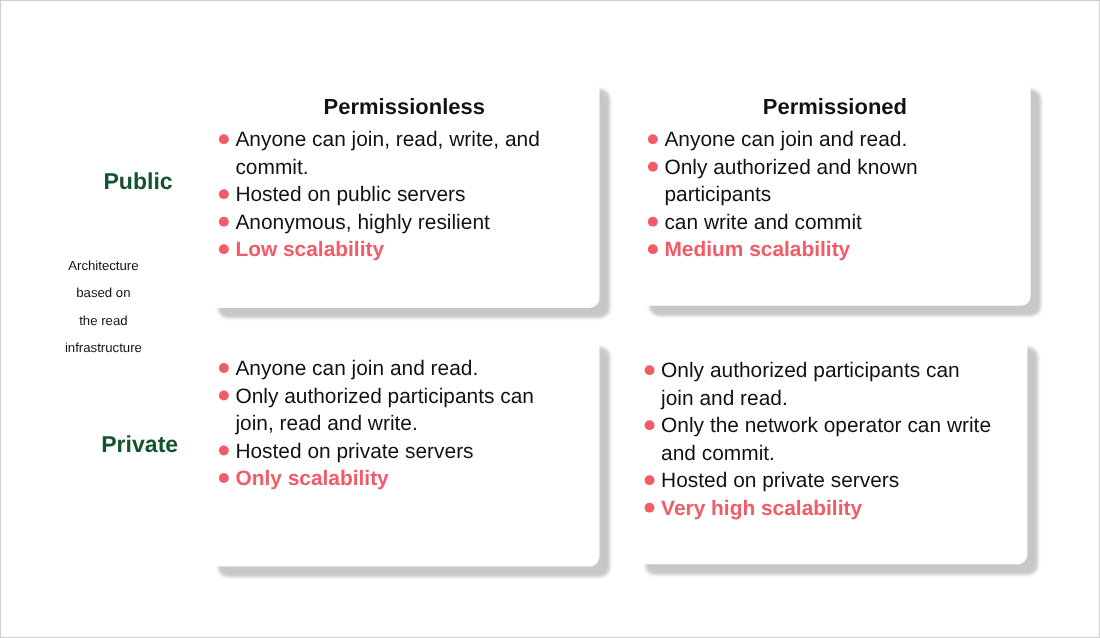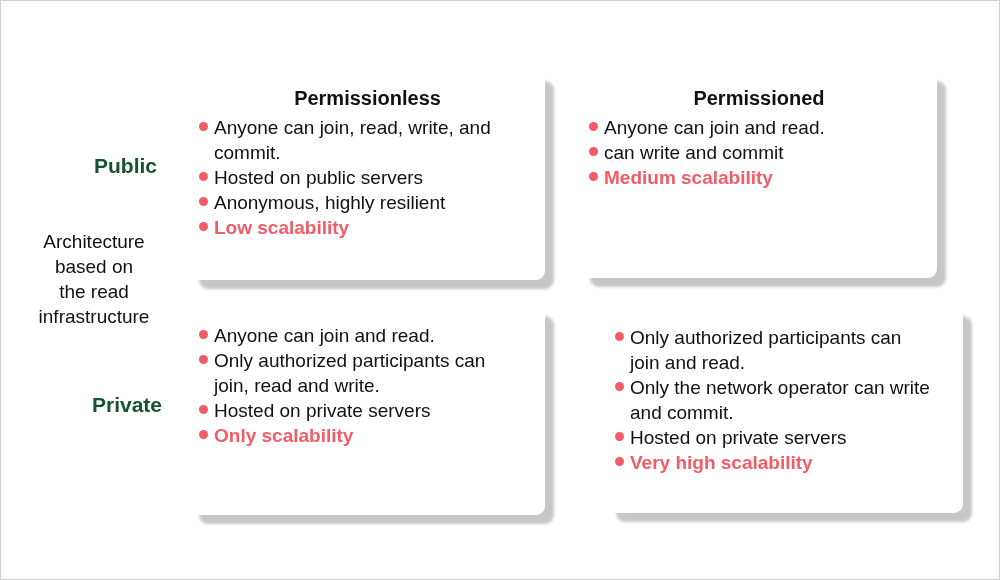--- a/index.html
+++ b/index.html
@@ -11,21 +11,21 @@
     .frame {
       position: absolute; left: 0; top: 0; width: 998px; height: 578px;
       border: 1px solid #cfcfcf; background: #fff;
     }
     .row-label {
       position: absolute; font-weight: bold; font-size: 21px; color: #14532d;
       text-align: right; width: 120px;
     }
     .axis-label {
       position: absolute; left: 34px; top: 229px; width: 120px;
-      text-align: center; font-size: 19px; line-height: 25px; color: #111;
+      text-align: center; font-size: 12px; line-height: 25px; color: #111;
     }
     .card {
       position: absolute; background: #fff; border-radius: 9px;
       box-shadow: 9px 9px 3px rgba(0,0,0,0.22);
     }
     .card-title {
       position: absolute; left: 0; right: 0; text-align: center;
       font-weight: bold; font-size: 20px; color: #111;
     }
     .items { position: absolute; list-style: none; margin: 0; padding: 0; }
@@ -61,34 +61,35 @@
     <li class="item"><span class="dot"></span><span class="txt">Hosted on public servers</span></li>
     <li class="item"><span class="dot"></span><span class="txt">Anonymous, highly resilient</span></li>
     <li class="item highlight"><span class="dot"></span><span class="txt">Low scalability</span></li>
   </ul>
 </div>
 
 <div class="card" style="left:581px; top:72px; width:356px; height:206px;">
   <div class="card-title" style="top:15px;">Permissioned</div>
   <ul class="items" style="left:8px; top:43px; width:330px;">
     <li class="item"><span class="dot"></span><span class="txt">Anyone can join and read.</span></li>
+    <li class="item"><span class="dot"></span><span class="txt">Only authorized and known participants</span></li>
     <li class="item"><span class="dot"></span><span class="txt">can write and commit</span></li>
     <li class="item highlight"><span class="dot"></span><span class="txt">Medium scalability</span></li>
   </ul>
 </div>
 
 <div class="card" style="left:190px; top:307px; width:355px; height:208px;">
   <ul class="items" style="left:9px; top:16px; width:320px;">
     <li class="item"><span class="dot"></span><span class="txt">Anyone can join and read.</span></li>
     <li class="item"><span class="dot"></span><span class="txt">Only authorized participants can join, read and write.</span></li>
     <li class="item"><span class="dot"></span><span class="txt">Hosted on private servers</span></li>
     <li class="item highlight"><span class="dot"></span><span class="txt">Only scalability</span></li>
   </ul>
 </div>
 
-<div class="card" style="left:607px; top:307px; width:356px; height:206px;">
+<div class="card" style="left:578px; top:307px; width:356px; height:206px;">
   <ul class="items" style="left:8px; top:18px; width:318px;">
     <li class="item"><span class="dot"></span><span class="txt">Only authorized participants can join and read.</span></li>
     <li class="item"><span class="dot"></span><span class="txt">Only the network operator can write and commit.</span></li>
     <li class="item"><span class="dot"></span><span class="txt">Hosted on private servers</span></li>
     <li class="item highlight"><span class="dot"></span><span class="txt">Very high scalability</span></li>
   </ul>
 </div>
 
 </body></html>

